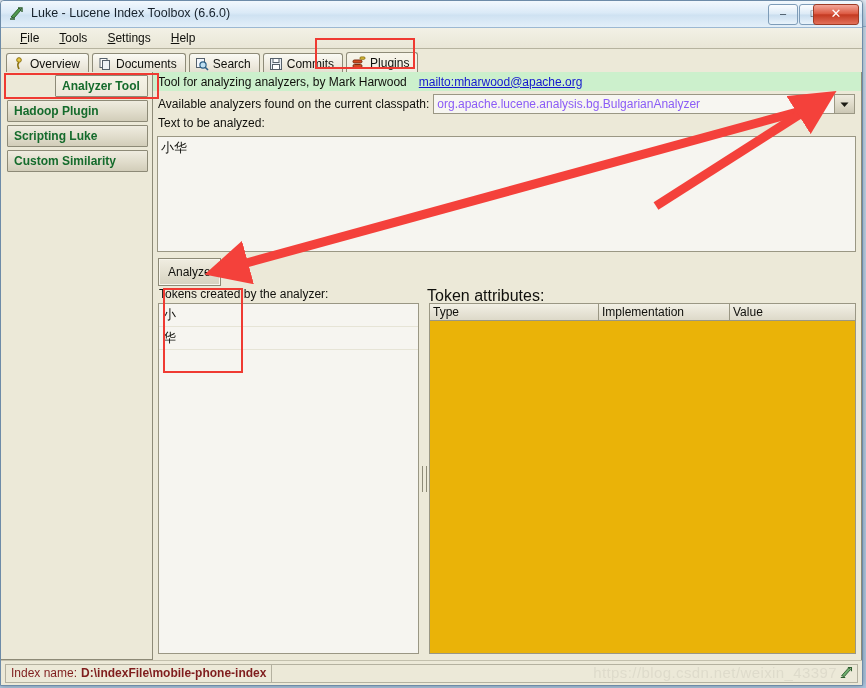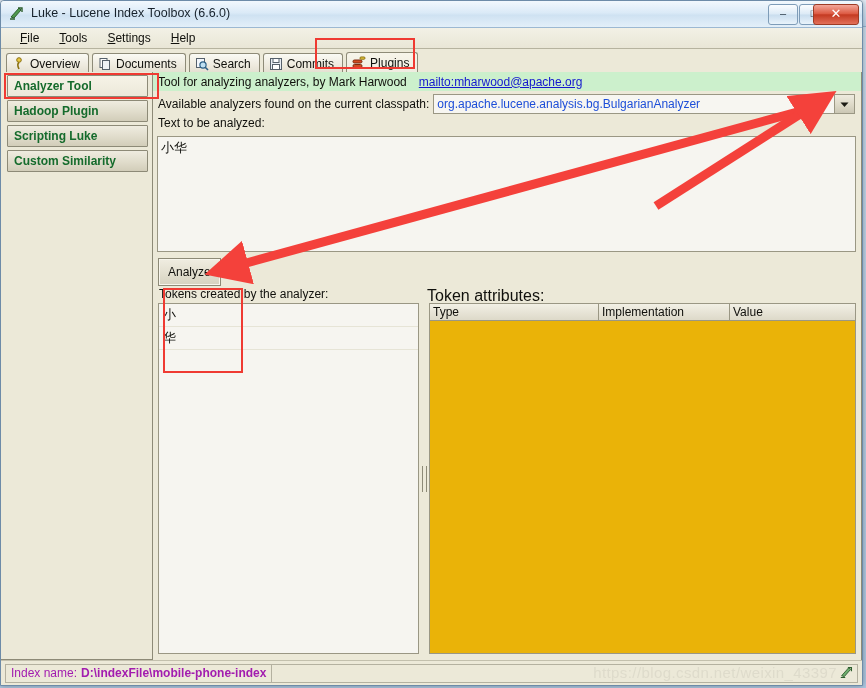--- a/index.html
+++ b/index.html
@@ -59,31 +59,31 @@
   
   #body{position:absolute;left:0;top:71px;right:0;bottom:25px;background:#ece9d8;display:flex;}
 
   
   #leftpane{width:152px;background:#ece9d8;border:1px solid #8d8a77;border-top:none;border-left:none;
      padding:3px 4px 0 6px;box-sizing:border-box;}
   .plug{height:20px;margin-bottom:3px;display:flex;align-items:center;padding-left:6px;
      font-size:12px;font-weight:bold;color:#156b2c;
      background:linear-gradient(180deg,#efece0 0%,#e0dccb 55%,#d2cdb9 100%);
      border:1px solid #8d8a77;border-radius:1px;}
-  .plug.sel{background:linear-gradient(180deg,#f6f3e7 0%,#ece8d9 100%);}
+  .plug.sel{background:linear-gradient(180deg,#f6f3e7 0%,#ece8d9 100%);margin-left:48px;}
 
   
   #rightpane{flex:1;position:relative;background:#ece9d8;border-right:1px solid #8d8a77;}
   #banner{height:19px;background:#ccf0cc;display:flex;align-items:center;padding-left:5px;
       font-size:12px;color:#10100c;gap:12px;border-bottom:1px solid #ece9d8;}
   #banner a{color:#1417cf;text-decoration:underline;font-size:12px;}
   #analyzer-row{height:24px;display:flex;align-items:center;padding:0 6px 0 5px;gap:4px;}
   #analyzer-label{font-size:12px;color:#10100c;white-space:nowrap;}
   #combo{flex:1;height:18px;display:flex;background:#f7f6f1;border:1px solid #9a9784;}
-  #combo-val{flex:1;padding:1px 3px;font-size:12px;color:#1d4ed8;line-height:16px;
+  #combo-val{flex:1;padding:1px 3px;font-size:12px;color:#8b5cf6;line-height:16px;
       white-space:nowrap;overflow:hidden;}
   #combo-btn{width:19px;border-left:1px solid #9a9784;
       background:linear-gradient(180deg,#eeebdf 0%,#ddd9c8 55%,#cbc7b4 100%);
       display:flex;align-items:center;justify-content:center;}
   #text-label{height:17px;padding-left:5px;font-size:12px;color:#10100c;display:flex;align-items:flex-start;}
   #textarea{position:absolute;left:4px;right:5px;top:64px;height:116px;
       background:#f6f5f0;border:1px solid #9a9784;box-sizing:border-box;padding:2px 3px;
       font-size:13px;color:#10100c;}
   #analyze-wrap{position:absolute;left:5px;top:186px;}
   #analyze-btn{height:28px;padding:0 9px;font-size:12px;color:#10100c;
@@ -105,21 +105,21 @@
      background:#eab308;border:1px solid #9a9784;box-sizing:border-box;overflow:hidden;}
   #attrs-head{display:flex;height:17px;}
   .th{font-size:12px;color:#10100c;padding-left:3px;line-height:16px;
      background:linear-gradient(180deg,#f2f0e5 0%,#ddd9c9 100%);
      border-right:1px solid #9a9784;border-bottom:1px solid #9a9784;box-sizing:border-box;}
 
   
   #statusbar{position:absolute;left:0;right:0;bottom:0;height:24px;background:#ece9d8;
      border-top:1px solid #c3c0ad;display:flex;align-items:center;padding:0 4px;}
   #status-cell{height:17px;border:1px solid #b4b1a0;background:#ece9d8;display:flex;align-items:center;
-     padding:0 5px;font-size:12px;color:#a21caf;}
+     padding:0 5px;font-size:12px;color:#7f1d1d;}
   #status-cell b{margin-left:4px;}
   #status-fill{flex:1;height:17px;border:1px solid #b4b1a0;border-left:none;background:#ece9d8;
      position:relative;overflow:hidden;}
   #watermark{position:absolute;right:20px;top:-1px;font-size:15px;color:#dedbcb;white-space:nowrap;
      letter-spacing:.4px;font-family:"Liberation Sans",sans-serif;}
   #status-icon{position:absolute;right:2px;top:0px;width:16px;height:16px;}
 
   
   .ann{position:absolute;border:2px solid #ef3a32;pointer-events:none;box-sizing:border-box;}
   #ann-plugins{left:315px;top:38px;width:100px;height:31px;}

